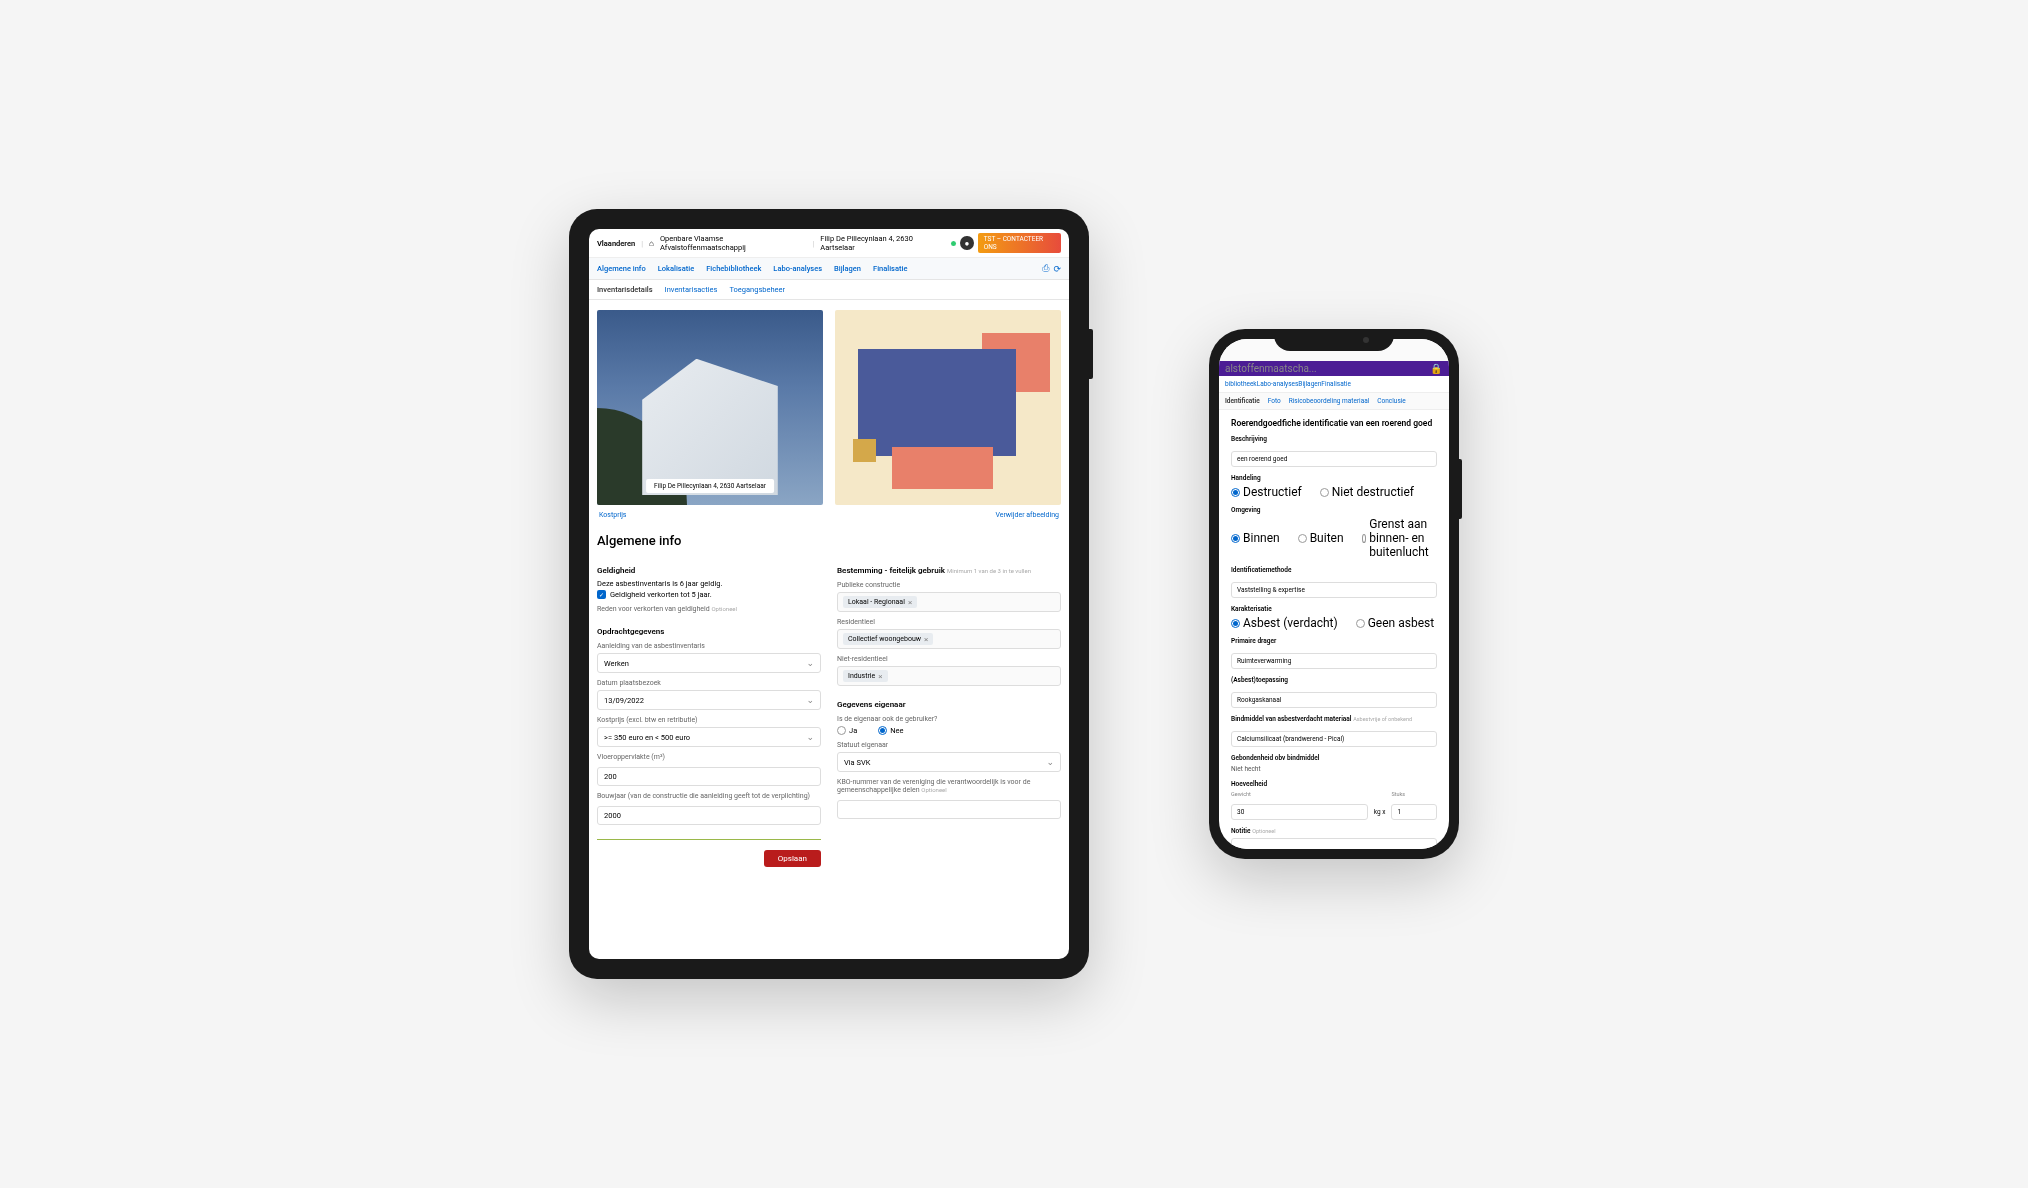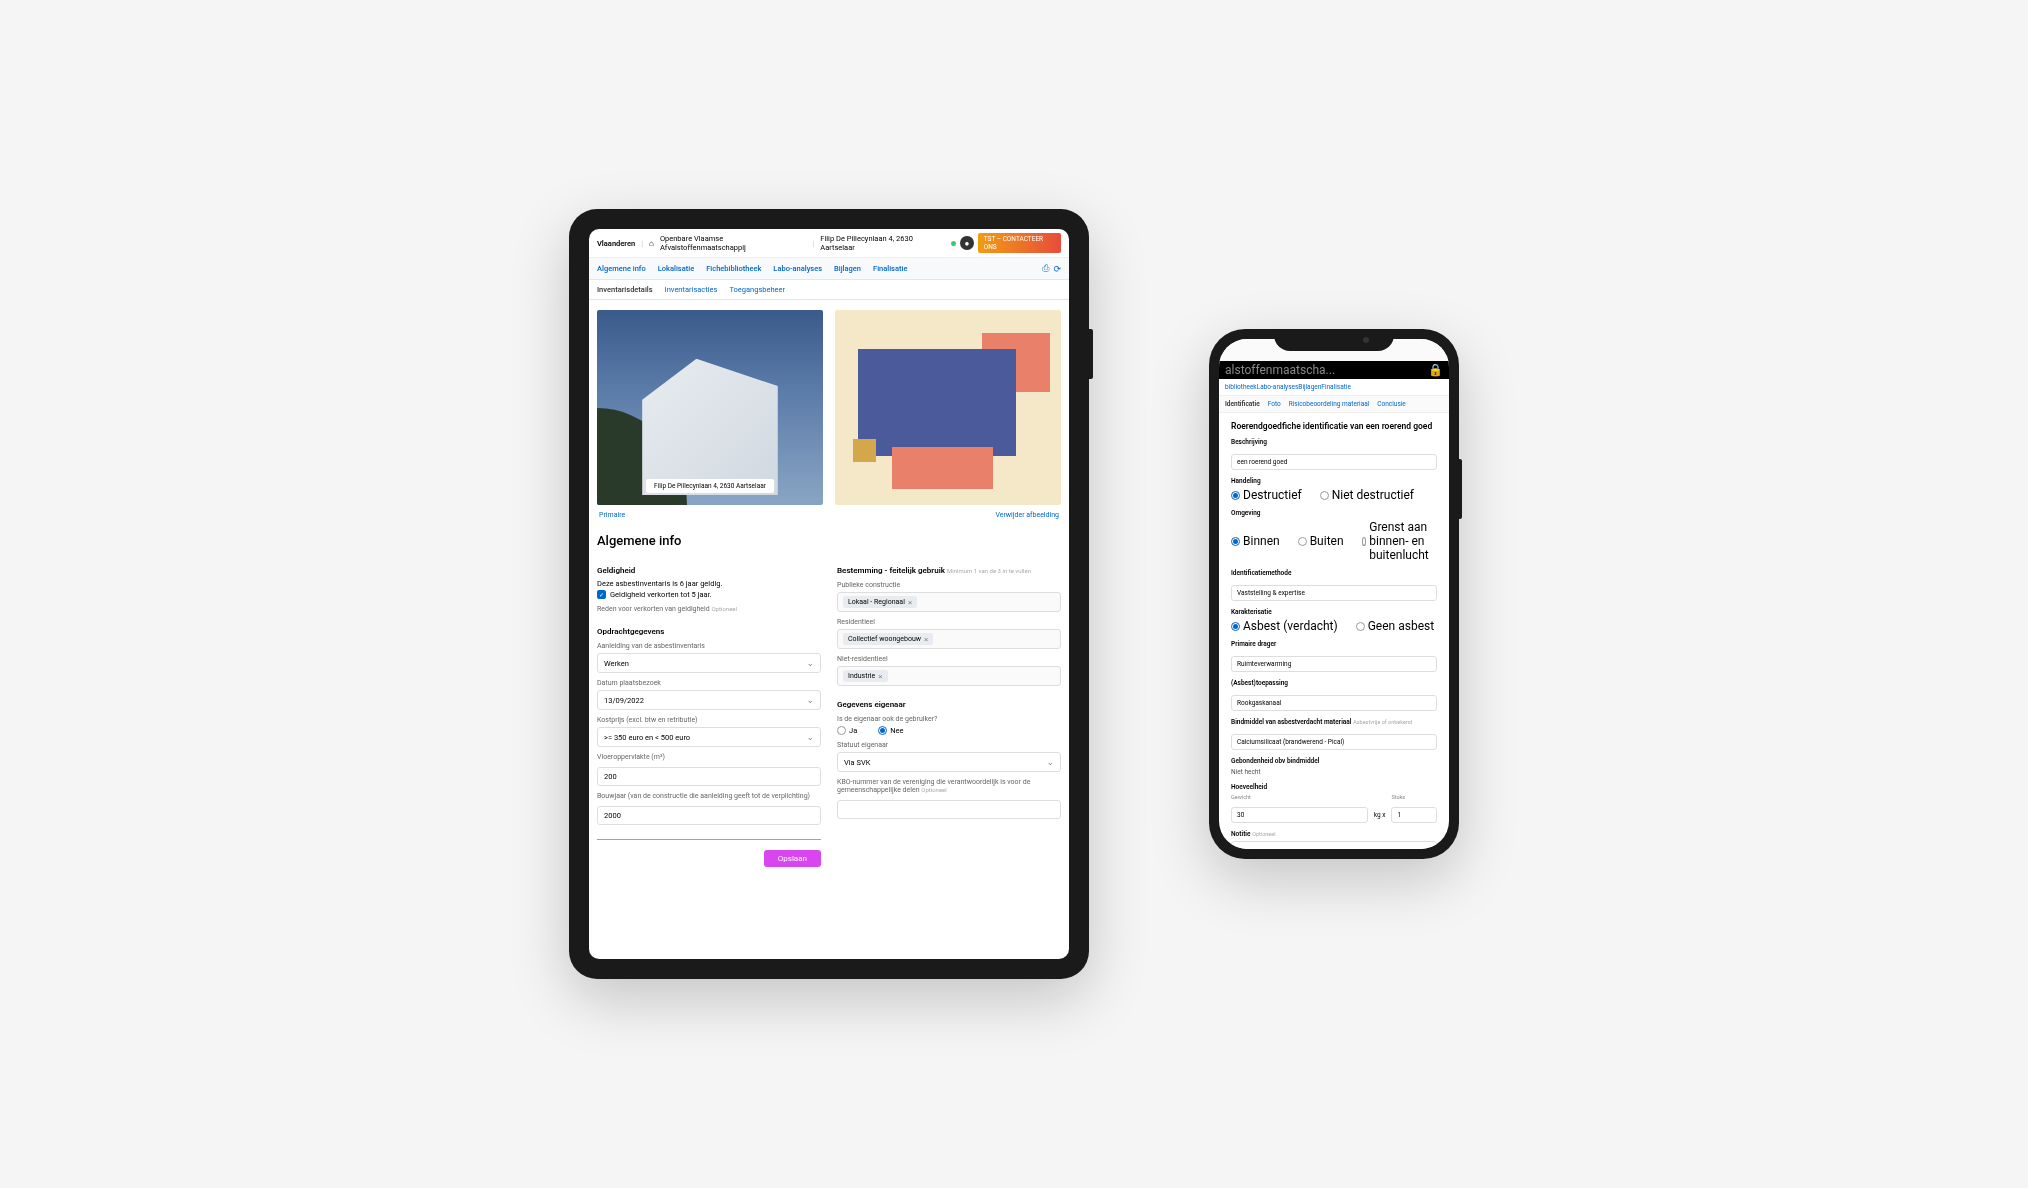--- a/index.html
+++ b/index.html
@@ -57,24 +57,24 @@
 .sel::after{content:"⌄";color:#888;font-size:9px}
 .tag-field{border:1px solid #ddd;border-radius:3px;padding:3px 5px;background:#fafafa;display:flex;gap:3px;flex-wrap:wrap;min-height:20px}
 .tag{background:#e8ecf0;padding:1px 5px;border-radius:2px;font-size:7px;display:flex;align-items:center;gap:3px}
 .tag::after{content:"×";color:#888;font-size:8px}
 .radio-row{display:flex;gap:21px;font-size:7.5px;margin-bottom:0}
 .radio{display:flex;align-items:center;gap:3px}
 .radio-dot{width:9px;height:9px;border:1px solid #999;border-radius:50%;display:flex;align-items:center;justify-content:center}
 .radio-dot.checked{border-color:#0066cc}
 .radio-dot.checked::after{content:"";width:5px;height:5px;background:#0066cc;border-radius:50%}
 .hr-green{height:1px;background:#9ab84a;margin:14px 0 10px}
-.save-btn{float:right;background:#d946ef;color:#fff;padding:4px 14px;font-size:8px;border-radius:3px}
+.save-btn{float:right;background:#b91c1c;color:#fff;padding:4px 14px;font-size:8px;border-radius:3px}
 
 .p-top{height:22px;background:#fafafa;display:flex;align-items:center;justify-content:flex-end;padding:0 10px;font-size:7px;color:#888}
-.p-crumb{padding:2px 6px;font-size:12px;background:#000000;color:#888;display:flex;align-items:flex-start;justify-content:space-between}
+.p-crumb{padding:2px 6px;font-size:10px;background:#4c1d95;color:#888;display:flex;align-items:flex-start;justify-content:space-between}
 .p-tabs{display:flex;padding:0 6px;gap:0;font-size:6.5px;border-bottom:1px solid #eee}
 .p-tabs a{color:#0066cc;padding:4px 0}
 .p-subtabs{display:flex;padding:0 6px;gap:8px;font-size:6.5px;border-bottom:1px solid #eee;background:#fafafa}
 .p-subtabs a{color:#0066cc;padding:4px 0}
 .p-subtabs a.active{color:#333;font-weight:600}
 .p-content{padding:8px 12px;overflow-y:auto;height:calc(100% - 60px)}
 .p-content::-webkit-scrollbar{width:0}
 .p-title{font-size:8.5px;font-weight:600;margin-bottom:6px}
 .p-label{font-size:6.5px;font-weight:600;margin-top:7px;margin-bottom:3px}
 .p-label .opt{font-size:5.5px;color:#aaa;font-weight:400}
@@ -129,21 +129,21 @@
      <div class="addr-chip">Filip De Pillecynlaan 4, 2630 Aartselaar</div>
     </div>
     <div class="map-box">
      <div class="parcel-red1"></div>
             <div class="parcel-blue"></div>
             <div class="parcel-red2"></div>
             <div class="parcel-sm"></div>
     </div>
    </div>
    <div class="img-actions">
-    <a>Primaire</a>
+    <a>Kostprijs</a>
     <a>Verwijder afbeelding</a>
    </div>
    <h2>Algemene info</h2>
    <div class="two-col">
     <div class="col">
      <div class="label-bold">Geldigheid</div>
      <div class="txt">Deze asbestinventaris is 6 jaar geldig.</div>
      <div class="chk-row">
       <span class="chk">✓</span>
       <span>Geldigheid verkorten tot 5 jaar.</span>

